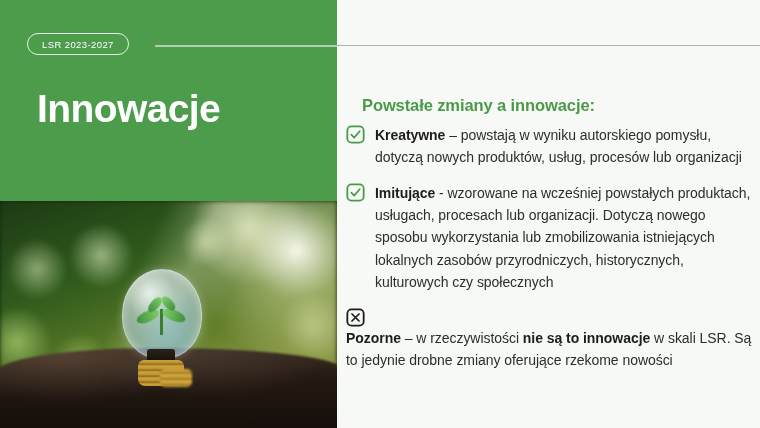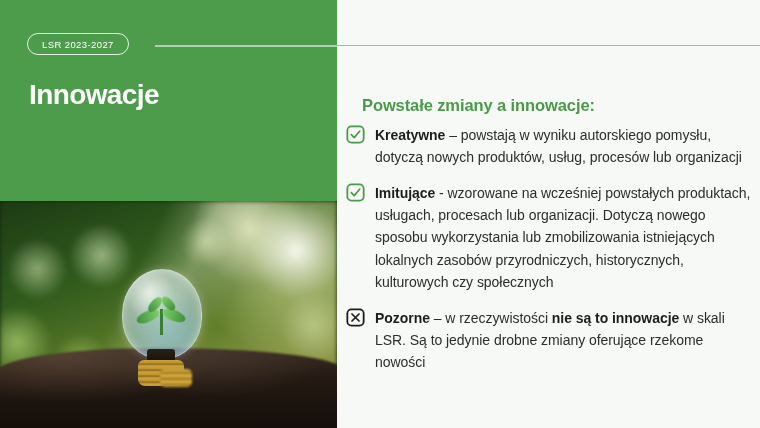--- a/index.html
+++ b/index.html
@@ -46,25 +46,25 @@
     font-size: 9.5px;
     letter-spacing: 0.4px;
     white-space: nowrap;
     box-sizing: border-box;
   }
   .title {
     position: absolute;
     left: 29px;
     top: 80px;
     color: #ffffff;
-    font-size: 28px;
+    font-size: 39px;
     font-weight: bold;
     letter-spacing: -0.6px;
     line-height: 1.1;
-    margin: 0;
+    margin: 8px;
   }
 
   
   .rule-green {
     position: absolute;
     left: 155px;
     top: 45px;
     width: 182px;
     height: 1.5px;
     background: rgba(255,255,255,0.55);
@@ -217,21 +217,21 @@
     position: absolute;
     left: 9px;
     top: 124px;
     right: 8px;
   }
   .bullet {
     display: flex;
     align-items: flex-start;
     margin-bottom: 14px;
   }
-  .bullet:last-child { margin-bottom: 0; }
+  .bullet:last-child { margin-bottom: 0; flex-direction: column; }
   .bullet-icon {
     flex: 0 0 auto;
     width: 19px;
     height: 19px;
     margin-top: 1px;
     margin-right: 10px;
   }
   .bullet-text {
     font-size: 14px;
     line-height: 1.58;

